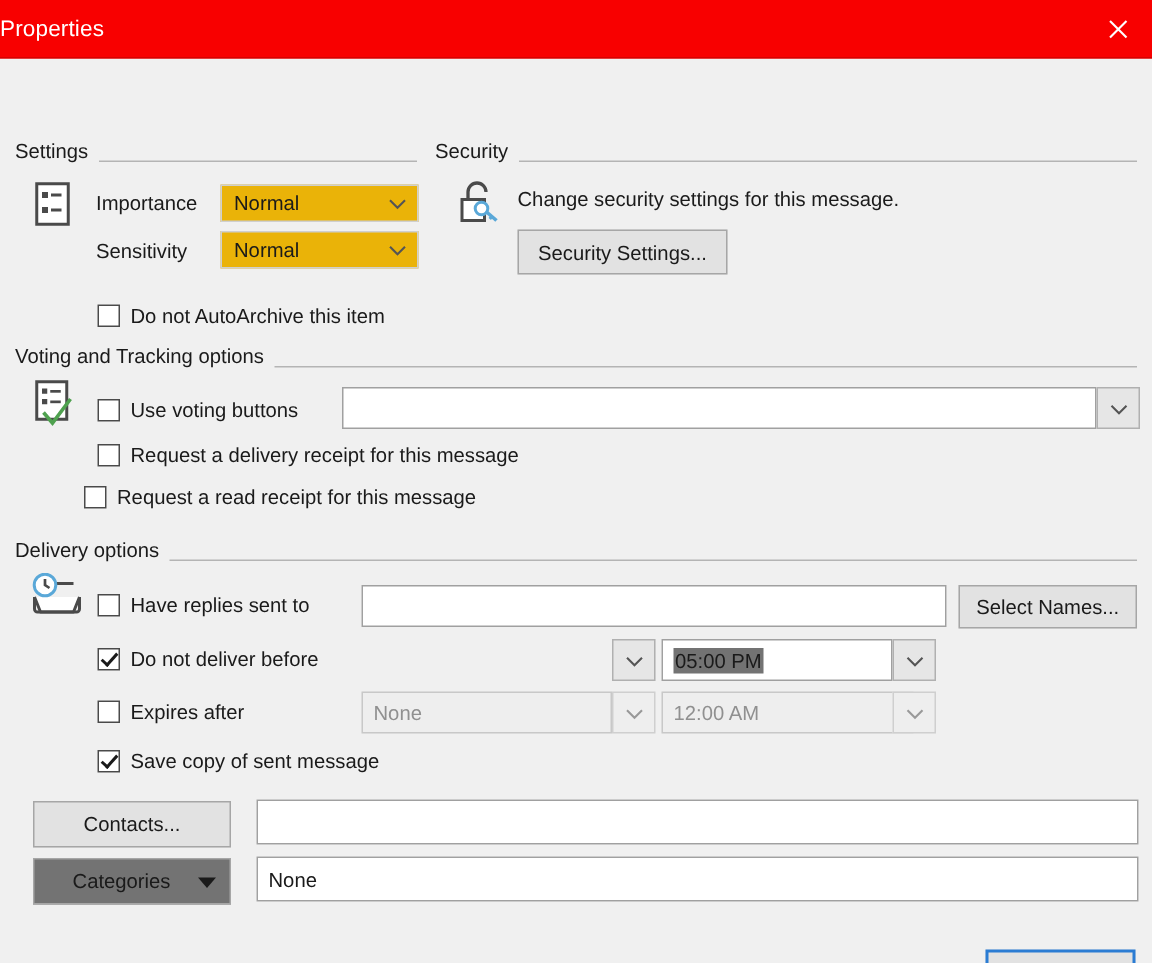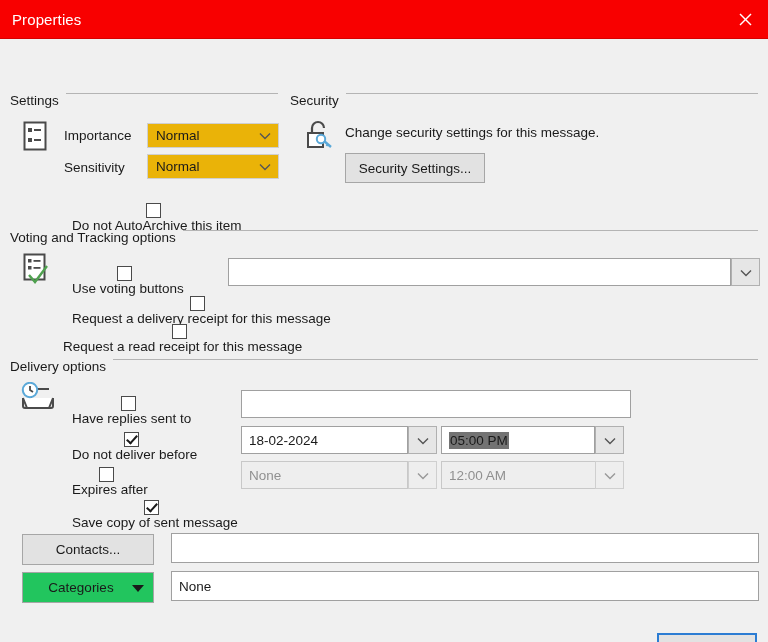--- a/index.html
+++ b/index.html
@@ -22,21 +22,20 @@
     height: 38px;
     background: #f80000;
     display: flex;
     align-items: center;
     justify-content: space-between;
     border-bottom: 1px solid #d60000;
   }
   .titlebar-title {
     color: #ffffff;
     font-size: 15px;
-    padding-left: 12px;
     letter-spacing: .1px;
   }
   .titlebar-close {
     width: 46px;
     height: 38px;
     display: flex;
     align-items: center;
     justify-content: center;
     cursor: pointer;
   }
@@ -45,35 +44,35 @@
   
   .dialog-body {
     position: relative;
     padding: 0;
     height: 604px;
   }
 
   
   .group-head {
     display: flex;
-    align-items: flex-start;
+    align-items: flex-end;
     position: absolute;
     font-size: 13.5px;
     color: #1a1a1a;
     white-space: nowrap;
   }
   .group-head .rule {
     height: 1px;
     background: #b4b4b4;
     margin-left: 7px;
     flex: 1 1 auto;
   }
 
   
-  .cbrow { position: absolute; display: flex; align-items: center; flex-direction: column; }
+  .cbrow { position: absolute; display: flex; align-items: center; }
   .cb {
     width: 15px; height: 15px;
     border: 1px solid #ololo;
     border: 1px solid #4a4a4a;
     background: #ffffff;
     box-sizing: border-box;
     position: relative;
     flex: 0 0 auto;
     cursor: pointer;
   }
@@ -167,21 +166,21 @@
     font-size: 13.5px;
     color: #1a1a1a;
     cursor: pointer;
   }
   .btn.focus {
     border: 2px solid #2b7cd3;
     background: #e2e2e2;
   }
   .btn-split {
     position: absolute;
-    background: #22c55e;
+    background: #737373;
     border: 1px solid #a6a6a6;
     box-sizing: border-box;
     display: flex;
     align-items: center;
     cursor: pointer;
   }
   .btn-split .btxt {
     flex: 1 1 auto;
     text-align: center;
     font-size: 13.5px;
@@ -330,28 +329,28 @@
     </svg>
   </div>
 
   <div class="cbrow" style="left:65px; top:357px;">
     <span class="cb"></span>
     <span class="cb-label">Have replies sent to</span>
   </div>
   <div class="field" style="left:241px; top:351px; width:390px; height:28px;">
     <span></span>
   </div>
+  <div class="btn" style="left:639px; top:351px; width:119px; height:29px;">
+    <span>Select Names...</span>
+  </div>
 
   <div class="cbrow" style="left:65px; top:393px;">
     <span class="cb checked"></span>
     <span class="cb-label">Do not deliver before</span>
   </div>
-  <div class="field" style="left:241px; top:387px; width:167px; height:28px;">
-    <span>18-02-2024</span>
-  </div>
   <div class="dropbtn" style="left:408px; top:387px; width:29px; height:28px;">
     <span>
       <svg width="12" height="8" viewBox="0 0 12 8" aria-hidden="true">
           <polyline points="1,1.5 6,6.5 11,1.5" fill="none" stroke="#555" stroke-width="1.4"></polyline>
         </svg>
     </span>
   </div>
   <div class="field" style="left:441px; top:387px; width:154px; height:28px;">
     <span class="sel">05:00 PM</span>
   </div>

